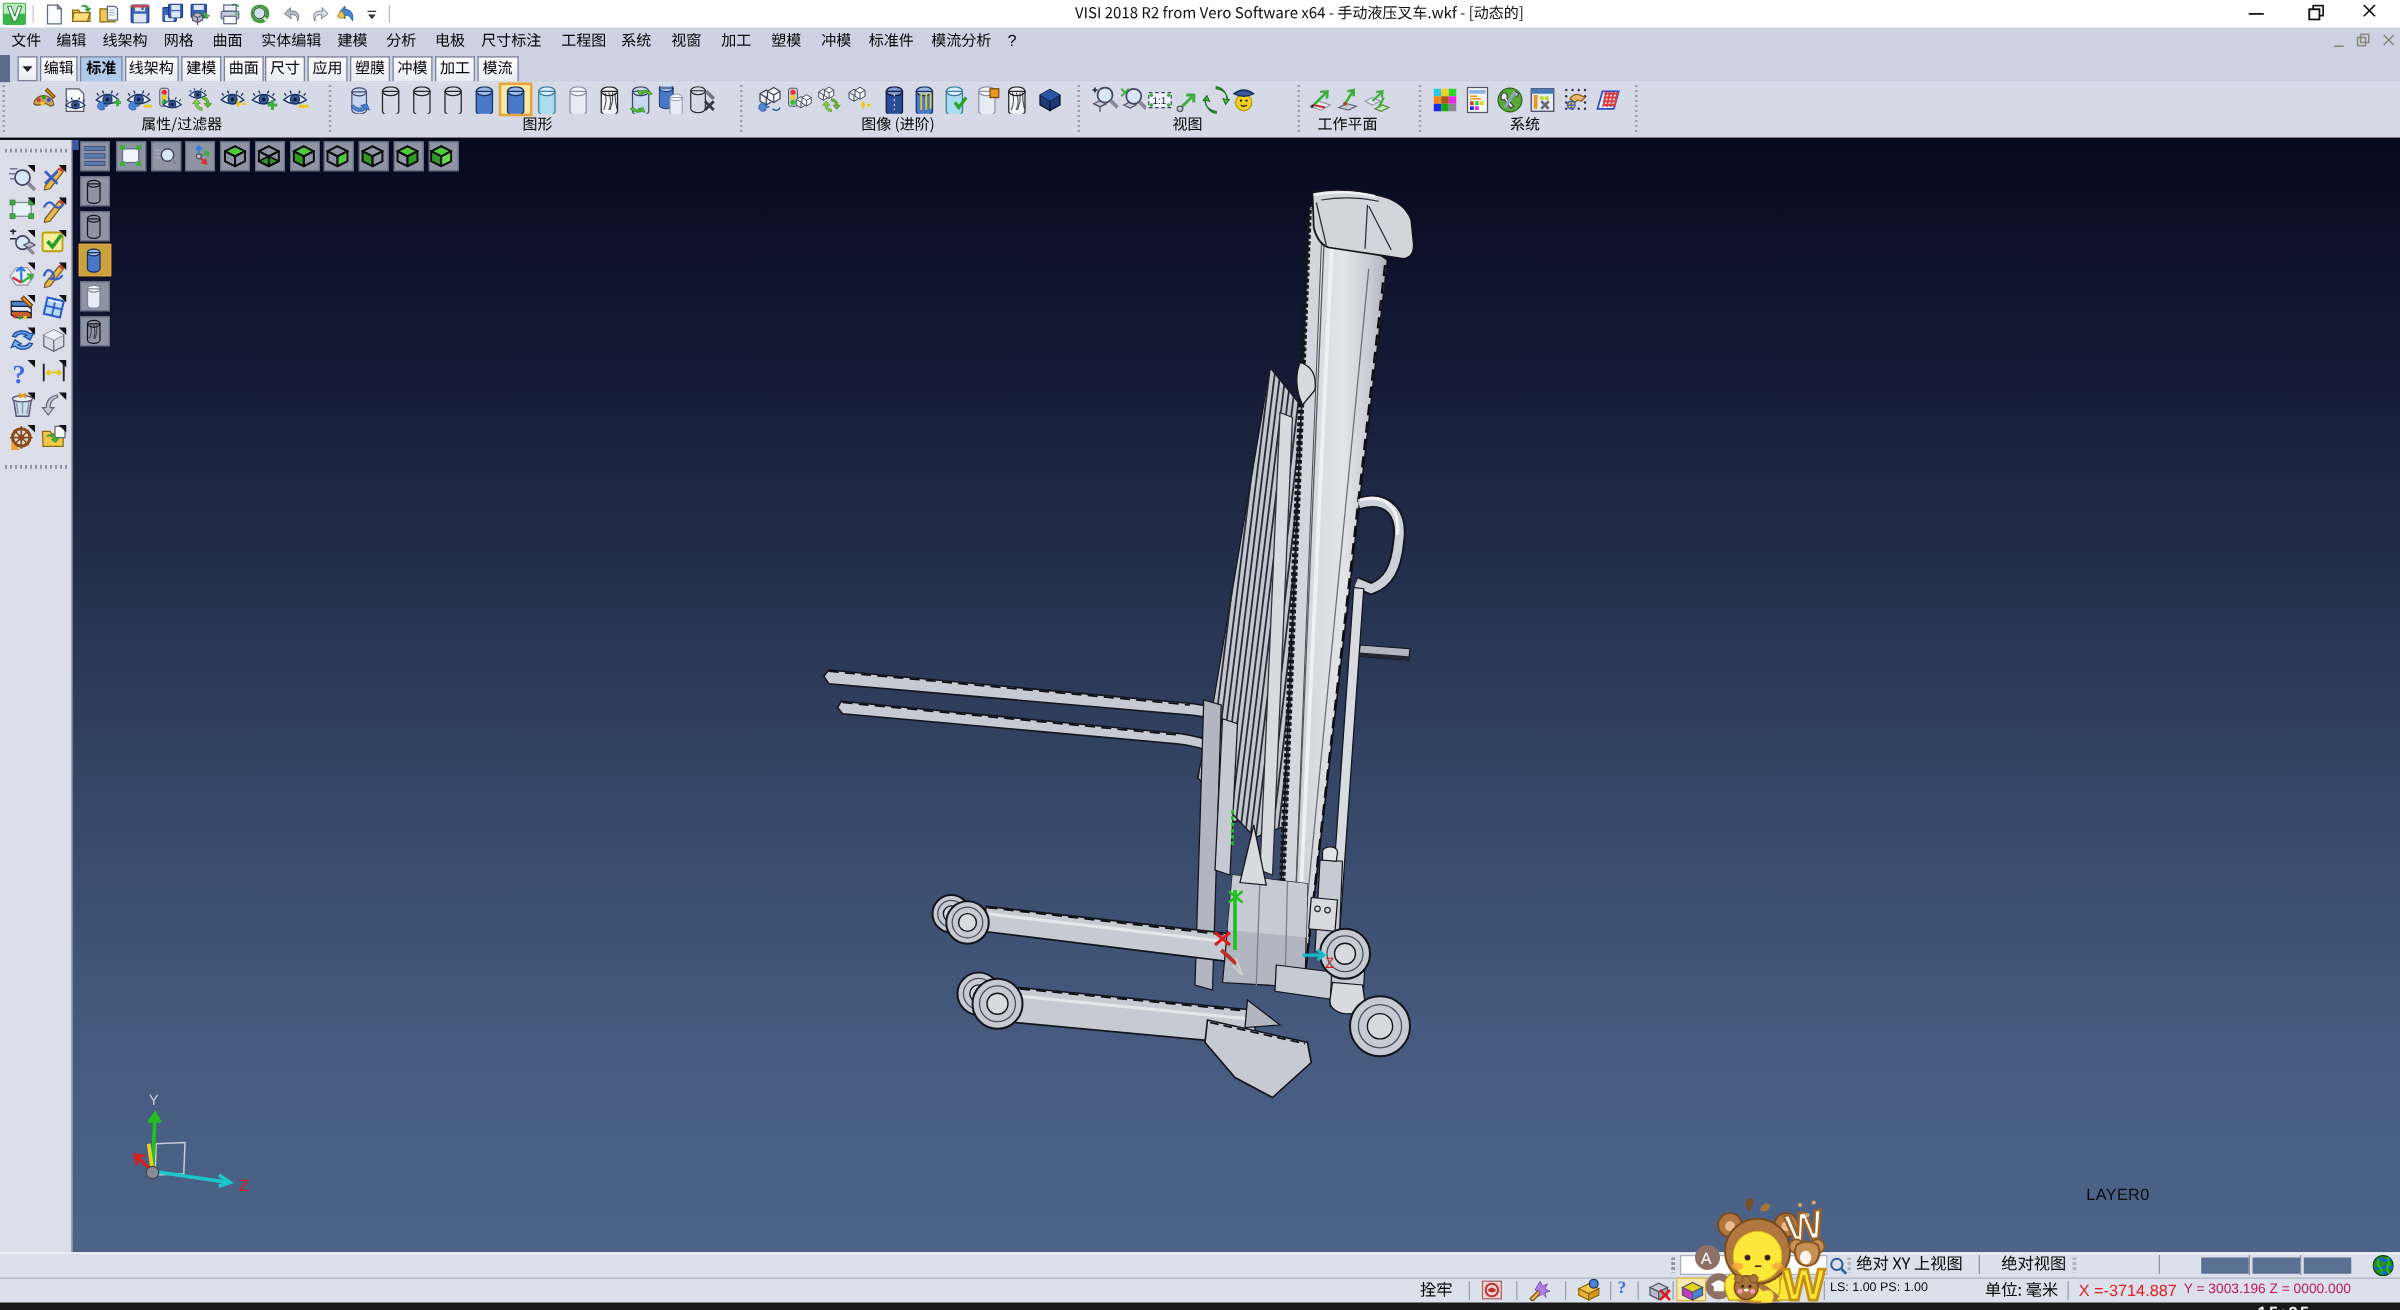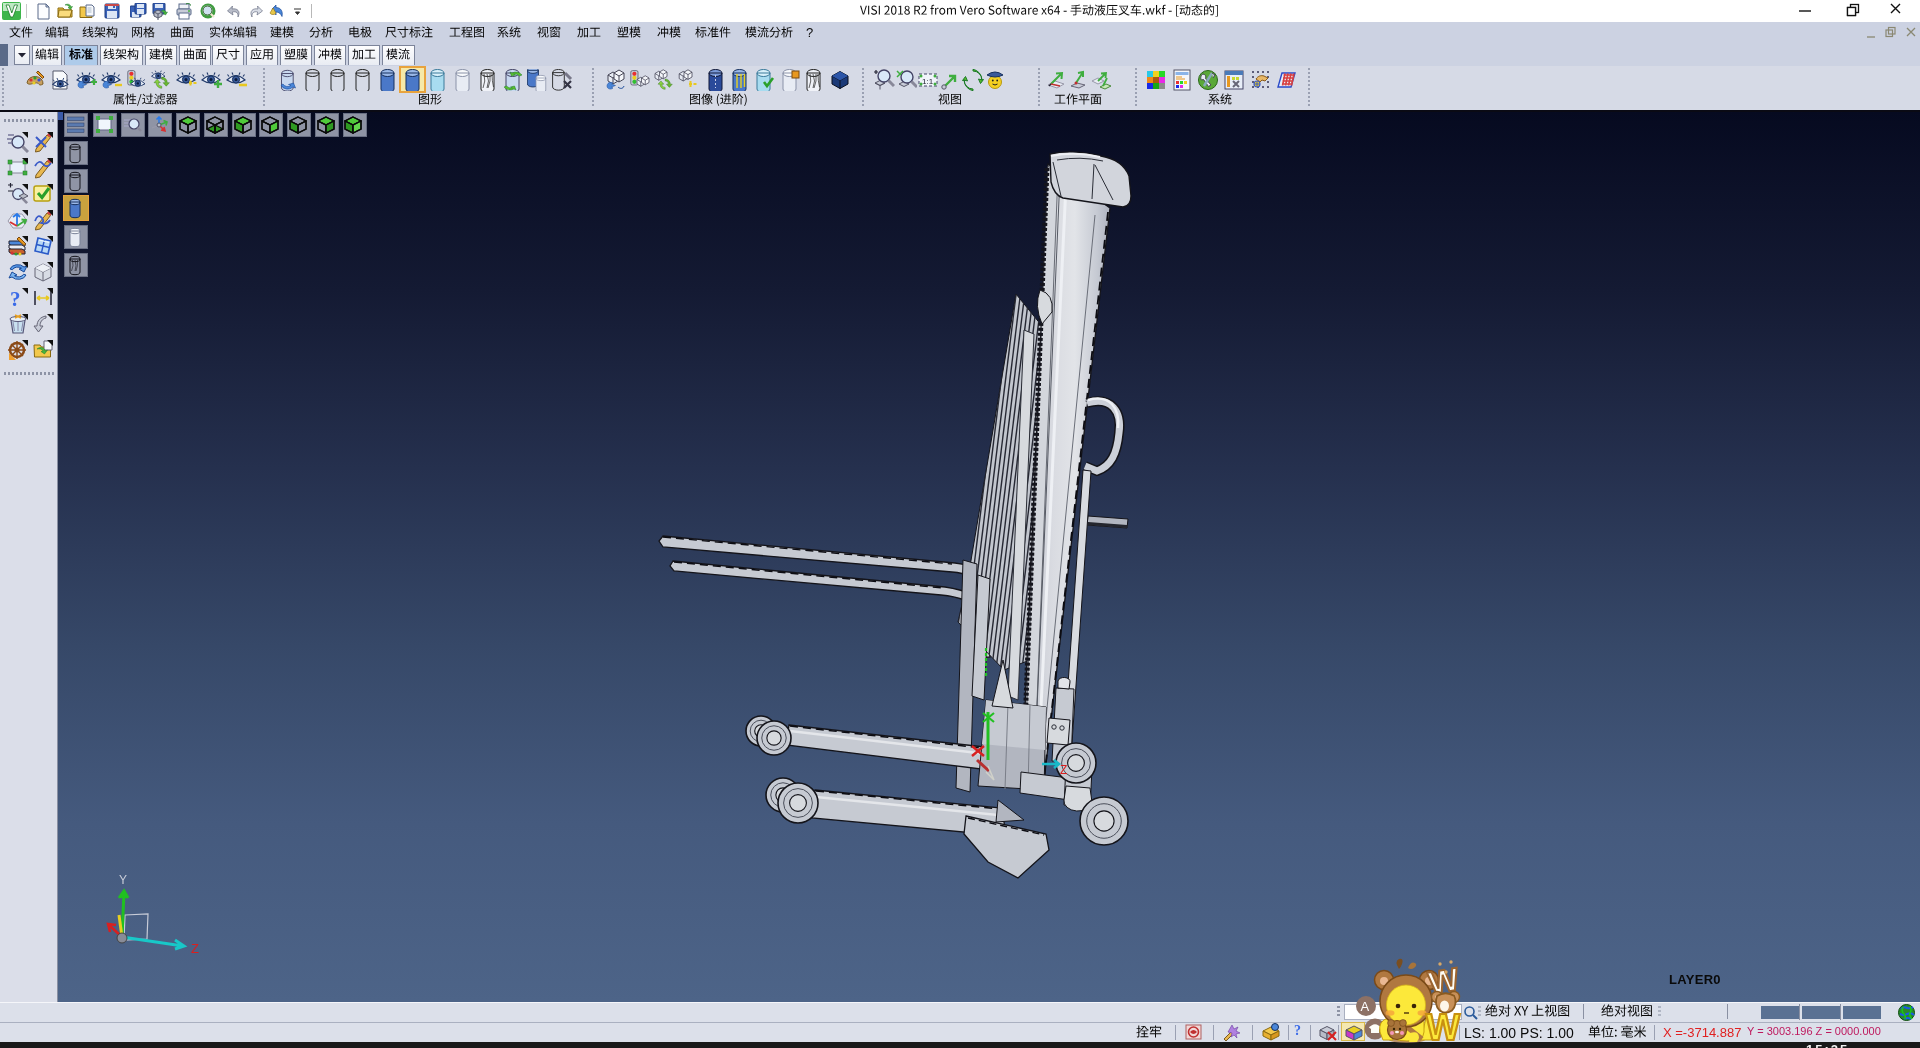--- a/index.html
+++ b/index.html
@@ -973,21 +973,21 @@
   </svg>
 <div class="hdots" style="left:1478px;top:1006px;width:3px;height:12px;background-image:repeating-linear-gradient(180deg,#b0b6c4 0 2px,transparent 2px 4px)"></div>
 <svg style="position:absolute;left:1485.0px;top:1004.0px;overflow:visible" width="86" height="17">
     <path transform="translate(0,11.44)" fill="#0a0a0a" d="M0.5 -0.7L0.7 0.2C2.0 -0.1 3.7 -0.5 5.3 -0.9L5.2 -1.7C3.5 -1.3 1.7 -0.9 0.5 -0.7ZM0.8 -5.5C1.0 -5.6 1.3 -5.7 2.9 -5.9C2.3 -5.0 1.8 -4.4 1.5 -4.1C1.1 -3.6 0.8 -3.3 0.5 -3.2C0.6 -3.0 0.8 -2.6 0.8 -2.4C1.1 -2.5 1.5 -2.7 5.1 -3.4C5.1 -3.6 5.1 -3.9 5.1 -4.2L2.2 -3.7C3.2 -4.8 4.3 -6.2 5.1 -7.7L4.3 -8.2C4.1 -7.7 3.8 -7.2 3.5 -6.8L1.8 -6.6C2.6 -7.7 3.4 -9.2 4.0 -10.6L3.1 -11.0C2.5 -9.4 1.5 -7.7 1.2 -7.2C0.9 -6.8 0.7 -6.5 0.4 -6.4C0.5 -6.2 0.7 -5.7 0.8 -5.5ZM8.3 -6.4L8.3 -4.0L6.6 -4.0L6.6 -6.4L8.3 -6.4ZM9.2 -6.4L10.8 -6.4L10.8 -4.0L9.2 -4.0L9.2 -6.4ZM9.6 -8.8C9.3 -8.2 9.0 -7.7 8.7 -7.3L8.7 -7.3L6.3 -7.3C6.6 -7.7 6.9 -8.2 7.2 -8.8L9.6 -8.8ZM7.3 -11.1C6.7 -9.5 5.8 -8.0 4.7 -6.9C5.0 -6.8 5.3 -6.5 5.5 -6.3L5.7 -6.6L5.7 -0.8C5.7 0.5 6.2 0.8 7.6 0.8C7.9 0.8 10.4 0.8 10.7 0.8C12.0 0.8 12.3 0.3 12.4 -1.4C12.2 -1.5 11.8 -1.6 11.6 -1.8C11.5 -0.3 11.4 -0.1 10.7 -0.1C10.2 -0.1 8.0 -0.1 7.6 -0.1C6.8 -0.1 6.6 -0.2 6.6 -0.8L6.6 -3.2L11.7 -3.2L11.7 -7.3L9.7 -7.3C10.1 -7.9 10.6 -8.6 10.9 -9.3L10.3 -9.7L10.1 -9.6L7.7 -9.6C7.9 -10.0 8.0 -10.4 8.2 -10.8L7.3 -11.1ZM19.5 -5.1C20.1 -4.2 20.7 -3.0 20.9 -2.2L21.8 -2.6C21.6 -3.4 21.0 -4.6 20.3 -5.5L19.5 -5.1ZM14.2 -5.9C15.0 -5.2 15.8 -4.3 16.6 -3.5C15.8 -1.8 14.8 -0.5 13.6 0.2C13.8 0.4 14.1 0.8 14.3 1.0C15.5 0.2 16.5 -1.0 17.3 -2.6C17.9 -1.9 18.3 -1.2 18.7 -0.6L19.4 -1.4C19.1 -2.0 18.4 -2.8 17.7 -3.7C18.3 -5.1 18.8 -6.9 19.0 -9.0L18.3 -9.2L18.2 -9.2L13.9 -9.2L13.9 -8.3L17.9 -8.3C17.7 -6.9 17.4 -5.6 17.0 -4.5C16.3 -5.2 15.6 -5.9 14.9 -6.5L14.2 -5.9ZM22.9 -10.9L22.9 -7.8L19.3 -7.8L19.3 -6.9L22.9 -6.9L22.9 -0.3C22.9 -0.1 22.9 0.0 22.6 0.0C22.4 0.0 21.7 0.0 20.9 -0.0C21.0 0.3 21.1 0.8 21.2 1.0C22.3 1.0 23.0 1.0 23.3 0.8C23.8 0.7 23.9 0.4 23.9 -0.3L23.9 -6.9L25.5 -6.9L25.5 -7.8L23.9 -7.8L23.9 -10.9L22.9 -10.9ZM29.1 -0.0L30.4 -0.0L31.8 -2.6C32.0 -3.1 32.3 -3.5 32.5 -4.1L32.6 -4.1C32.9 -3.5 33.2 -3.1 33.4 -2.6L34.8 -0.0L36.2 -0.0L33.4 -4.9L36.0 -9.5L34.7 -9.5L33.4 -7.1C33.2 -6.7 33.0 -6.3 32.7 -5.7L32.7 -5.7C32.4 -6.3 32.2 -6.7 31.9 -7.1L30.6 -9.5L29.3 -9.5L31.9 -4.9L29.1 -0.0ZM39.2 -0.0L40.4 -0.0L40.4 -3.7L43.3 -9.5L42.0 -9.5L40.8 -6.8C40.5 -6.1 40.2 -5.5 39.8 -4.7L39.8 -4.7C39.5 -5.5 39.2 -6.1 38.9 -6.8L37.6 -9.5L36.3 -9.5L39.2 -3.7L39.2 -0.0ZM51.7 -10.7L51.7 -0.6L46.8 -0.6L46.8 0.4L58.5 0.4L58.5 -0.6L52.8 -0.6L52.8 -5.7L57.6 -5.7L57.6 -6.7L52.8 -6.7L52.8 -10.7L51.7 -10.7ZM65.0 -10.3L65.0 -3.4L66.0 -3.4L66.0 -9.4L70.0 -9.4L70.0 -3.4L71.0 -3.4L71.0 -10.3L65.0 -10.3ZM61.2 -10.5C61.6 -9.9 62.2 -9.2 62.4 -8.7L63.2 -9.3C62.9 -9.7 62.4 -10.4 61.9 -10.9L61.2 -10.5ZM67.5 -8.4L67.5 -5.9C67.5 -3.9 67.1 -1.4 63.8 0.3C64.0 0.5 64.3 0.8 64.4 1.1C66.4 0.0 67.4 -1.4 67.9 -2.8L67.9 -0.3C67.9 0.6 68.2 0.8 69.1 0.8L70.3 0.8C71.4 0.8 71.6 0.3 71.7 -1.7C71.5 -1.8 71.1 -1.9 70.9 -2.1C70.8 -0.2 70.8 0.1 70.3 0.1L69.3 0.1C68.9 0.1 68.8 -0.0 68.8 -0.4L68.8 -3.6L68.1 -3.6C68.3 -4.4 68.4 -5.2 68.4 -5.9L68.4 -8.4L67.5 -8.4ZM60.0 -8.7L60.0 -7.8L63.1 -7.8C62.4 -6.1 61.0 -4.5 59.7 -3.6C59.8 -3.4 60.1 -2.9 60.1 -2.7C60.6 -3.0 61.2 -3.5 61.6 -4.0L61.6 1.0L62.6 1.0L62.6 -4.6C63.0 -4.0 63.6 -3.2 63.8 -2.8L64.5 -3.6C64.2 -3.9 63.3 -5.0 62.8 -5.5C63.4 -6.4 64.0 -7.4 64.3 -8.4L63.8 -8.7L63.6 -8.7L60.0 -8.7ZM77.1 -3.6C78.1 -3.4 79.4 -3.0 80.1 -2.6L80.5 -3.2C79.8 -3.6 78.5 -4.0 77.5 -4.2L77.1 -3.6ZM75.8 -2.0C77.5 -1.8 79.8 -1.2 81.0 -0.8L81.5 -1.5C80.2 -1.9 78.0 -2.4 76.2 -2.6L75.8 -2.0ZM73.3 -10.3L73.3 1.0L74.2 1.0L74.2 0.5L83.1 0.5L83.1 1.0L84.1 1.0L84.1 -10.3L73.3 -10.3ZM74.2 -0.4L74.2 -9.5L83.1 -9.5L83.1 -0.4L74.2 -0.4ZM77.6 -9.2C76.9 -8.1 75.8 -7.1 74.7 -6.5C74.9 -6.3 75.2 -6.0 75.4 -5.9C75.8 -6.1 76.2 -6.4 76.6 -6.8C76.9 -6.4 77.4 -6.0 77.9 -5.6C76.8 -5.1 75.6 -4.7 74.4 -4.5C74.6 -4.3 74.8 -3.9 74.9 -3.7C76.2 -4.0 77.5 -4.5 78.8 -5.1C79.9 -4.6 81.1 -4.1 82.3 -3.8C82.4 -4.1 82.7 -4.4 82.9 -4.6C81.7 -4.8 80.6 -5.1 79.6 -5.6C80.5 -6.3 81.4 -7.0 81.9 -7.9L81.4 -8.2L81.2 -8.2L77.8 -8.2C78.0 -8.4 78.2 -8.7 78.4 -8.9L77.6 -9.2ZM77.1 -7.3L77.2 -7.4L80.5 -7.4C80.1 -6.9 79.5 -6.4 78.8 -6.0C78.1 -6.4 77.5 -6.9 77.1 -7.3Z"></path>
   </svg>
 <div class="abs" style="left:1583px;top:1004px;width:1px;height:15px;background:#8a90a2"></div>
 <svg style="position:absolute;left:1601.0px;top:1004.0px;overflow:visible" width="52" height="17">
     <path transform="translate(0,11.44)" fill="#0a0a0a" d="M0.5 -0.7L0.7 0.2C2.0 -0.1 3.7 -0.5 5.3 -0.9L5.2 -1.7C3.5 -1.3 1.7 -0.9 0.5 -0.7ZM0.8 -5.5C1.0 -5.6 1.3 -5.7 2.9 -5.9C2.3 -5.0 1.8 -4.4 1.5 -4.1C1.1 -3.6 0.8 -3.3 0.5 -3.2C0.6 -3.0 0.8 -2.6 0.8 -2.4C1.1 -2.5 1.5 -2.7 5.1 -3.4C5.1 -3.6 5.1 -3.9 5.1 -4.2L2.2 -3.7C3.2 -4.8 4.3 -6.2 5.1 -7.7L4.3 -8.2C4.1 -7.7 3.8 -7.2 3.5 -6.8L1.8 -6.6C2.6 -7.7 3.4 -9.2 4.0 -10.6L3.1 -11.0C2.5 -9.4 1.5 -7.7 1.2 -7.2C0.9 -6.8 0.7 -6.5 0.4 -6.4C0.5 -6.2 0.7 -5.7 0.8 -5.5ZM8.3 -6.4L8.3 -4.0L6.6 -4.0L6.6 -6.4L8.3 -6.4ZM9.2 -6.4L10.8 -6.4L10.8 -4.0L9.2 -4.0L9.2 -6.4ZM9.6 -8.8C9.3 -8.2 9.0 -7.7 8.7 -7.3L8.7 -7.3L6.3 -7.3C6.6 -7.7 6.9 -8.2 7.2 -8.8L9.6 -8.8ZM7.3 -11.1C6.7 -9.5 5.8 -8.0 4.7 -6.9C5.0 -6.8 5.3 -6.5 5.5 -6.3L5.7 -6.6L5.7 -0.8C5.7 0.5 6.2 0.8 7.6 0.8C7.9 0.8 10.4 0.8 10.7 0.8C12.0 0.8 12.3 0.3 12.4 -1.4C12.2 -1.5 11.8 -1.6 11.6 -1.8C11.5 -0.3 11.4 -0.1 10.7 -0.1C10.2 -0.1 8.0 -0.1 7.6 -0.1C6.8 -0.1 6.6 -0.2 6.6 -0.8L6.6 -3.2L11.7 -3.2L11.7 -7.3L9.7 -7.3C10.1 -7.9 10.6 -8.6 10.9 -9.3L10.3 -9.7L10.1 -9.6L7.7 -9.6C7.9 -10.0 8.0 -10.4 8.2 -10.8L7.3 -11.1ZM19.5 -5.1C20.1 -4.2 20.7 -3.0 20.9 -2.2L21.8 -2.6C21.6 -3.4 21.0 -4.6 20.3 -5.5L19.5 -5.1ZM14.2 -5.9C15.0 -5.2 15.8 -4.3 16.6 -3.5C15.8 -1.8 14.8 -0.5 13.6 0.2C13.8 0.4 14.1 0.8 14.3 1.0C15.5 0.2 16.5 -1.0 17.3 -2.6C17.9 -1.9 18.3 -1.2 18.7 -0.6L19.4 -1.4C19.1 -2.0 18.4 -2.8 17.7 -3.7C18.3 -5.1 18.8 -6.9 19.0 -9.0L18.3 -9.2L18.2 -9.2L13.9 -9.2L13.9 -8.3L17.9 -8.3C17.7 -6.9 17.4 -5.6 17.0 -4.5C16.3 -5.2 15.6 -5.9 14.9 -6.5L14.2 -5.9ZM22.9 -10.9L22.9 -7.8L19.3 -7.8L19.3 -6.9L22.9 -6.9L22.9 -0.3C22.9 -0.1 22.9 0.0 22.6 0.0C22.4 0.0 21.7 0.0 20.9 -0.0C21.0 0.3 21.1 0.8 21.2 1.0C22.3 1.0 23.0 1.0 23.3 0.8C23.8 0.7 23.9 0.4 23.9 -0.3L23.9 -6.9L25.5 -6.9L25.5 -7.8L23.9 -7.8L23.9 -10.9L22.9 -10.9ZM31.8 -10.3L31.8 -3.4L32.8 -3.4L32.8 -9.4L36.8 -9.4L36.8 -3.4L37.8 -3.4L37.8 -10.3L31.8 -10.3ZM28.0 -10.5C28.5 -9.9 29.0 -9.2 29.2 -8.7L30.0 -9.3C29.8 -9.7 29.2 -10.4 28.7 -10.9L28.0 -10.5ZM34.3 -8.4L34.3 -5.9C34.3 -3.9 33.9 -1.4 30.6 0.3C30.8 0.5 31.1 0.8 31.2 1.1C33.2 0.0 34.2 -1.4 34.7 -2.8L34.7 -0.3C34.7 0.6 35.1 0.8 36.0 0.8L37.1 0.8C38.3 0.8 38.4 0.3 38.5 -1.7C38.3 -1.8 38.0 -1.9 37.7 -2.1C37.7 -0.2 37.6 0.1 37.2 0.1L36.1 0.1C35.7 0.1 35.6 -0.0 35.6 -0.4L35.6 -3.6L35.0 -3.6C35.2 -4.4 35.2 -5.2 35.2 -5.9L35.2 -8.4L34.3 -8.4ZM26.8 -8.7L26.8 -7.8L30.0 -7.8C29.2 -6.1 27.8 -4.5 26.5 -3.6C26.6 -3.4 26.9 -2.9 27.0 -2.7C27.5 -3.0 28.0 -3.5 28.5 -4.0L28.5 1.0L29.4 1.0L29.4 -4.6C29.8 -4.0 30.4 -3.2 30.7 -2.8L31.3 -3.6C31.0 -3.9 30.1 -5.0 29.6 -5.5C30.3 -6.4 30.8 -7.4 31.2 -8.4L30.6 -8.7L30.5 -8.7L26.8 -8.7ZM43.9 -3.6C44.9 -3.4 46.2 -3.0 47.0 -2.6L47.4 -3.2C46.6 -3.6 45.3 -4.0 44.3 -4.2L43.9 -3.6ZM42.6 -2.0C44.4 -1.8 46.6 -1.2 47.9 -0.8L48.3 -1.5C47.0 -1.9 44.8 -2.4 43.0 -2.6L42.6 -2.0ZM40.1 -10.3L40.1 1.0L41.0 1.0L41.0 0.5L49.9 0.5L49.9 1.0L50.9 1.0L50.9 -10.3L40.1 -10.3ZM41.0 -0.4L41.0 -9.5L49.9 -9.5L49.9 -0.4L41.0 -0.4ZM44.4 -9.2C43.7 -8.1 42.6 -7.1 41.5 -6.5C41.7 -6.3 42.0 -6.0 42.2 -5.9C42.6 -6.1 43.0 -6.4 43.4 -6.8C43.8 -6.4 44.3 -6.0 44.8 -5.6C43.7 -5.1 42.4 -4.7 41.3 -4.5C41.4 -4.3 41.6 -3.9 41.7 -3.7C43.0 -4.0 44.4 -4.5 45.6 -5.1C46.7 -4.6 47.9 -4.1 49.2 -3.8C49.3 -4.1 49.5 -4.4 49.7 -4.6C48.6 -4.8 47.4 -5.1 46.4 -5.6C47.4 -6.3 48.2 -7.0 48.7 -7.9L48.2 -8.2L48.0 -8.2L44.7 -8.2C44.9 -8.4 45.0 -8.7 45.2 -8.9L44.4 -9.2ZM43.9 -7.3L44.0 -7.4L47.4 -7.4C46.9 -6.9 46.3 -6.4 45.6 -6.0C44.9 -6.4 44.3 -6.9 43.9 -7.3Z"></path>
   </svg>
 <div class="hdots" style="left:1658px;top:1006px;width:3px;height:12px;background-image:repeating-linear-gradient(180deg,#b0b6c4 0 2px,transparent 2px 4px)"></div>
-<div class="abs" style="left:1669px;top:972px;font-size:13px;font-weight:bold;color:#0a0a0a;letter-spacing:0.3px">LAYER0</div>
+<div class="abs" style="left:1669px;top:948px;font-size:13px;font-weight:normal;color:#0a0a0a;letter-spacing:0.3px">LAYER0</div>
 <div class="abs" style="left:1727px;top:1004px;width:1px;height:15px;background:#8a90a2"></div>
 <div class="abs" style="left:1761px;top:1006px;width:38px;height:13px;background:#5a7193"></div>
 <div class="abs" style="left:1802px;top:1006px;width:38px;height:13px;background:#5a7193"></div>
 <div class="abs" style="left:1799px;top:1004px;width:1px;height:16px;background:#8a90a2"></div>
 <div class="abs" style="left:1843px;top:1006px;width:38px;height:13px;background:#5a7193"></div>
 <div class="abs" style="left:1840px;top:1004px;width:1px;height:16px;background:#8a90a2"></div>
 <svg class="abs" style="left:1898px;top:1004px" width="17" height="17">
 <circle cx="8.5" cy="8.5" r="8" fill="#2a8a2a" stroke="#0a4a0a"></circle>
 <path d="M3 5 q3 -3 6 -1 q4 1 6 -1 M2 10 q4 2 7 0 q4 -2 7 1 M6 15 q3 -2 7 0" stroke="#1a5ae8" stroke-width="2" fill="none"></path>
 <path d="M5 3 q-2 5 1 7 q2 2 1 5 M12 2 q2 4 0 7 q-1 3 2 6" stroke="#18c818" stroke-width="1.5" fill="none"></path>
@@ -1030,21 +1030,21 @@
 <svg class="abs" style="left:1344px;top:1023px" width="20" height="18">
     <path d="M2 7 l8 -4 l8 4 l-8 4 Z" fill="#e8d020" stroke="#556"></path>
     <path d="M2 7 l8 4 v6 l-8 -4 Z" fill="#c838c8" stroke="#556"></path>
     <path d="M18 7 l-8 4 v6 l8 -4 Z" fill="#4a86d8" stroke="#556"></path>
   </svg>
 <svg class="abs" style="left:1398px;top:1023px" width="22" height="18">
     <rect x="1" y="1" width="19" height="16" fill="#f4f6fa" stroke="#446"></rect>
     <path d="M1 6 h19 M10 1 v16" stroke="#446"></path>
     <rect x="1" y="1" width="19" height="5" fill="#dce6f5"></rect>
   </svg>
-<div class="abs" style="left:1464px;top:1025px;font-size:14px;color:#0a0a0a">LS: 1.00 PS: 1.00</div>
+<div class="abs" style="left:1464px;top:1025px;font-size:10px;color:#0a0a0a">LS: 1.00 PS: 1.00</div>
 <svg style="position:absolute;left:1588.0px;top:1025.0px;overflow:visible" width="60" height="17">
     <path transform="translate(0,11.44)" fill="#0a0a0a" d="M2.9 -5.7L6.0 -5.7L6.0 -4.3L2.9 -4.3L2.9 -5.7ZM7.0 -5.7L10.2 -5.7L10.2 -4.3L7.0 -4.3L7.0 -5.7ZM2.9 -7.8L6.0 -7.8L6.0 -6.5L2.9 -6.5L2.9 -7.8ZM7.0 -7.8L10.2 -7.8L10.2 -6.5L7.0 -6.5L7.0 -7.8ZM9.2 -10.9C8.9 -10.2 8.4 -9.3 7.9 -8.7L4.8 -8.7L5.3 -8.9C5.0 -9.5 4.4 -10.3 3.9 -10.9L3.1 -10.5C3.5 -9.9 4.0 -9.2 4.3 -8.7L1.9 -8.7L1.9 -3.4L6.0 -3.4L6.0 -2.2L0.7 -2.2L0.7 -1.3L6.0 -1.3L6.0 1.0L7.0 1.0L7.0 -1.3L12.3 -1.3L12.3 -2.2L7.0 -2.2L7.0 -3.4L11.2 -3.4L11.2 -8.7L9.0 -8.7C9.4 -9.2 9.9 -9.9 10.3 -10.5L9.2 -10.9ZM18.3 -6.4C18.8 -4.7 19.2 -2.4 19.3 -1.1L20.3 -1.3C20.2 -2.6 19.7 -4.8 19.2 -6.6L18.3 -6.4ZM17.3 -8.4L17.3 -7.4L25.2 -7.4L25.2 -8.4L21.6 -8.4L21.6 -10.8L20.7 -10.8L20.7 -8.4L17.3 -8.4ZM17.0 -0.5L17.0 0.4L25.5 0.4L25.5 -0.5L22.4 -0.5C23.0 -2.1 23.7 -4.6 24.1 -6.5L23.1 -6.7C22.7 -4.8 22.1 -2.1 21.5 -0.5L17.0 -0.5ZM16.6 -10.9C15.8 -8.9 14.6 -7.0 13.3 -5.8C13.4 -5.5 13.7 -5.0 13.8 -4.8C14.3 -5.3 14.8 -5.9 15.2 -6.5L15.2 1.0L16.2 1.0L16.2 -7.9C16.7 -8.8 17.2 -9.7 17.5 -10.6L16.6 -10.9ZM27.8 -5.1C28.3 -5.1 28.7 -5.4 28.7 -6.0C28.7 -6.5 28.3 -6.9 27.8 -6.9C27.3 -6.9 26.9 -6.5 26.9 -6.0C26.9 -5.4 27.3 -5.1 27.8 -5.1ZM27.8 0.2C28.3 0.2 28.7 -0.2 28.7 -0.7C28.7 -1.3 28.3 -1.6 27.8 -1.6C27.3 -1.6 26.9 -1.3 26.9 -0.7C26.9 -0.2 27.3 0.2 27.8 0.2ZM33.5 -5.5L33.5 -3.3L34.3 -3.3L34.3 -4.8L43.7 -4.8L43.7 -3.4L44.6 -3.4L44.6 -5.5L33.5 -5.5ZM36.0 -7.8L42.1 -7.8L42.1 -6.8L36.0 -6.8L36.0 -7.8ZM35.0 -8.4L35.0 -6.1L43.1 -6.1L43.1 -8.4L35.0 -8.4ZM38.5 -10.9L38.5 -9.9L33.3 -9.9L33.3 -9.1L44.8 -9.1L44.8 -9.9L39.5 -9.9L39.5 -10.9L38.5 -10.9ZM41.8 -4.7C40.3 -4.3 37.4 -3.9 35.0 -3.8C35.0 -3.6 35.1 -3.4 35.1 -3.2C36.1 -3.3 37.1 -3.3 38.1 -3.4L38.1 -2.8L34.2 -2.5L34.2 -1.9L38.1 -2.1L38.1 -1.3L33.6 -1.0L33.6 -0.4L38.1 -0.7L38.1 -0.2C38.1 0.8 38.6 1.0 40.1 1.0C40.4 1.0 43.0 1.0 43.3 1.0C44.5 1.0 44.8 0.7 44.9 -0.5C44.7 -0.5 44.3 -0.7 44.1 -0.8C44.0 0.1 43.9 0.3 43.3 0.3C42.7 0.3 40.5 0.3 40.1 0.3C39.3 0.3 39.1 0.2 39.1 -0.2L39.1 -0.7L44.3 -1.1L44.2 -1.7L39.1 -1.4L39.1 -2.2L43.5 -2.5L43.5 -3.1L39.1 -2.8L39.1 -3.5C40.4 -3.7 41.5 -3.9 42.4 -4.1L41.8 -4.7ZM56.1 -10.3C55.7 -9.3 54.8 -7.9 54.2 -7.0L55.0 -6.6C55.7 -7.4 56.5 -8.7 57.1 -9.9L56.1 -10.3ZM47.0 -9.8C47.8 -8.8 48.5 -7.5 48.8 -6.7L49.8 -7.1C49.5 -8.0 48.7 -9.2 47.9 -10.2L47.0 -9.8ZM51.5 -10.9L51.5 -5.9L46.3 -5.9L46.3 -4.9L50.7 -4.9C49.6 -3.1 47.7 -1.3 46.0 -0.4C46.2 -0.2 46.5 0.2 46.7 0.4C48.4 -0.6 50.3 -2.5 51.5 -4.5L51.5 1.0L52.5 1.0L52.5 -4.5C53.8 -2.6 55.7 -0.7 57.4 0.3C57.5 0.1 57.9 -0.3 58.1 -0.5C56.4 -1.4 54.5 -3.2 53.3 -4.9L57.8 -4.9L57.8 -5.9L52.5 -5.9L52.5 -10.9L51.5 -10.9Z"></path>
   </svg>
 <div class="abs" style="left:1654px;top:1025px;width:1px;height:15px;background:#9aa0b2"></div>
 <div class="abs" style="left:1663px;top:1025px;font-size:13px;color:#e02020">X =-3714.887</div>
 <div class="abs" style="left:1747px;top:1025px;font-size:11px;color:#be185d">Y = 3003.196 Z = 0000.000</div>
 <div class="abs" style="left:1806px;top:1042px;font-size:13px;font-weight:bold;color:#f2f2f2;letter-spacing:2px">15:25</div>
 <svg class="abs" style="left:1356px;top:996px" width="22" height="21">
     <circle cx="10" cy="10" r="10" fill="#8d7165"></circle>
     <text x="4.5" y="15" font-size="13" fill="#fff" font-family="Liberation Sans">A</text>

